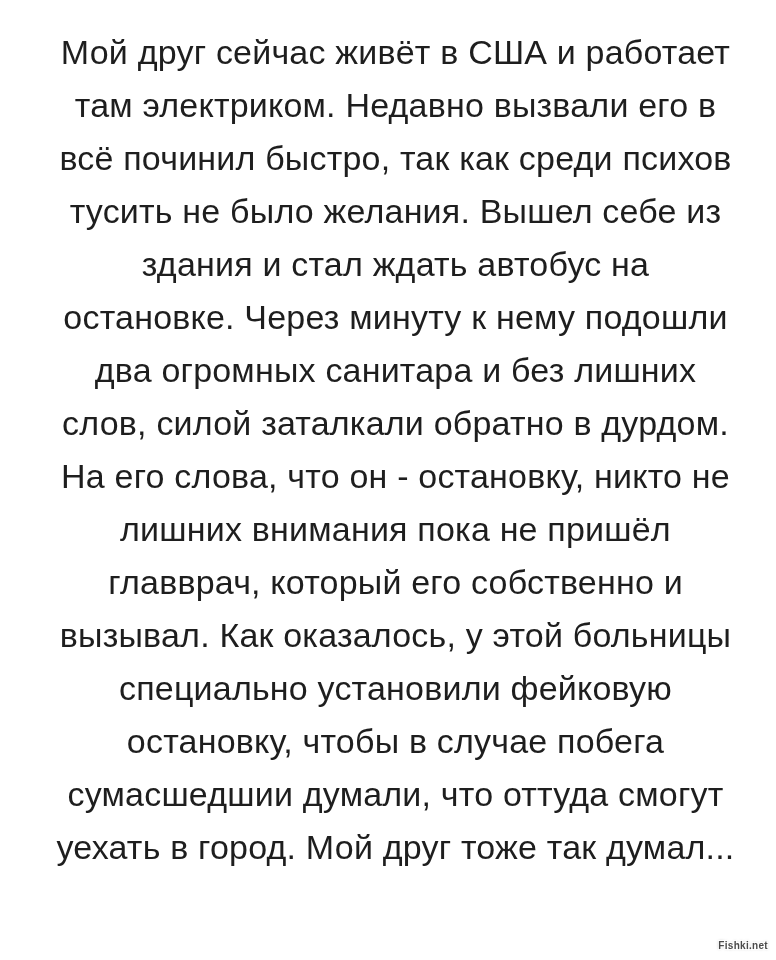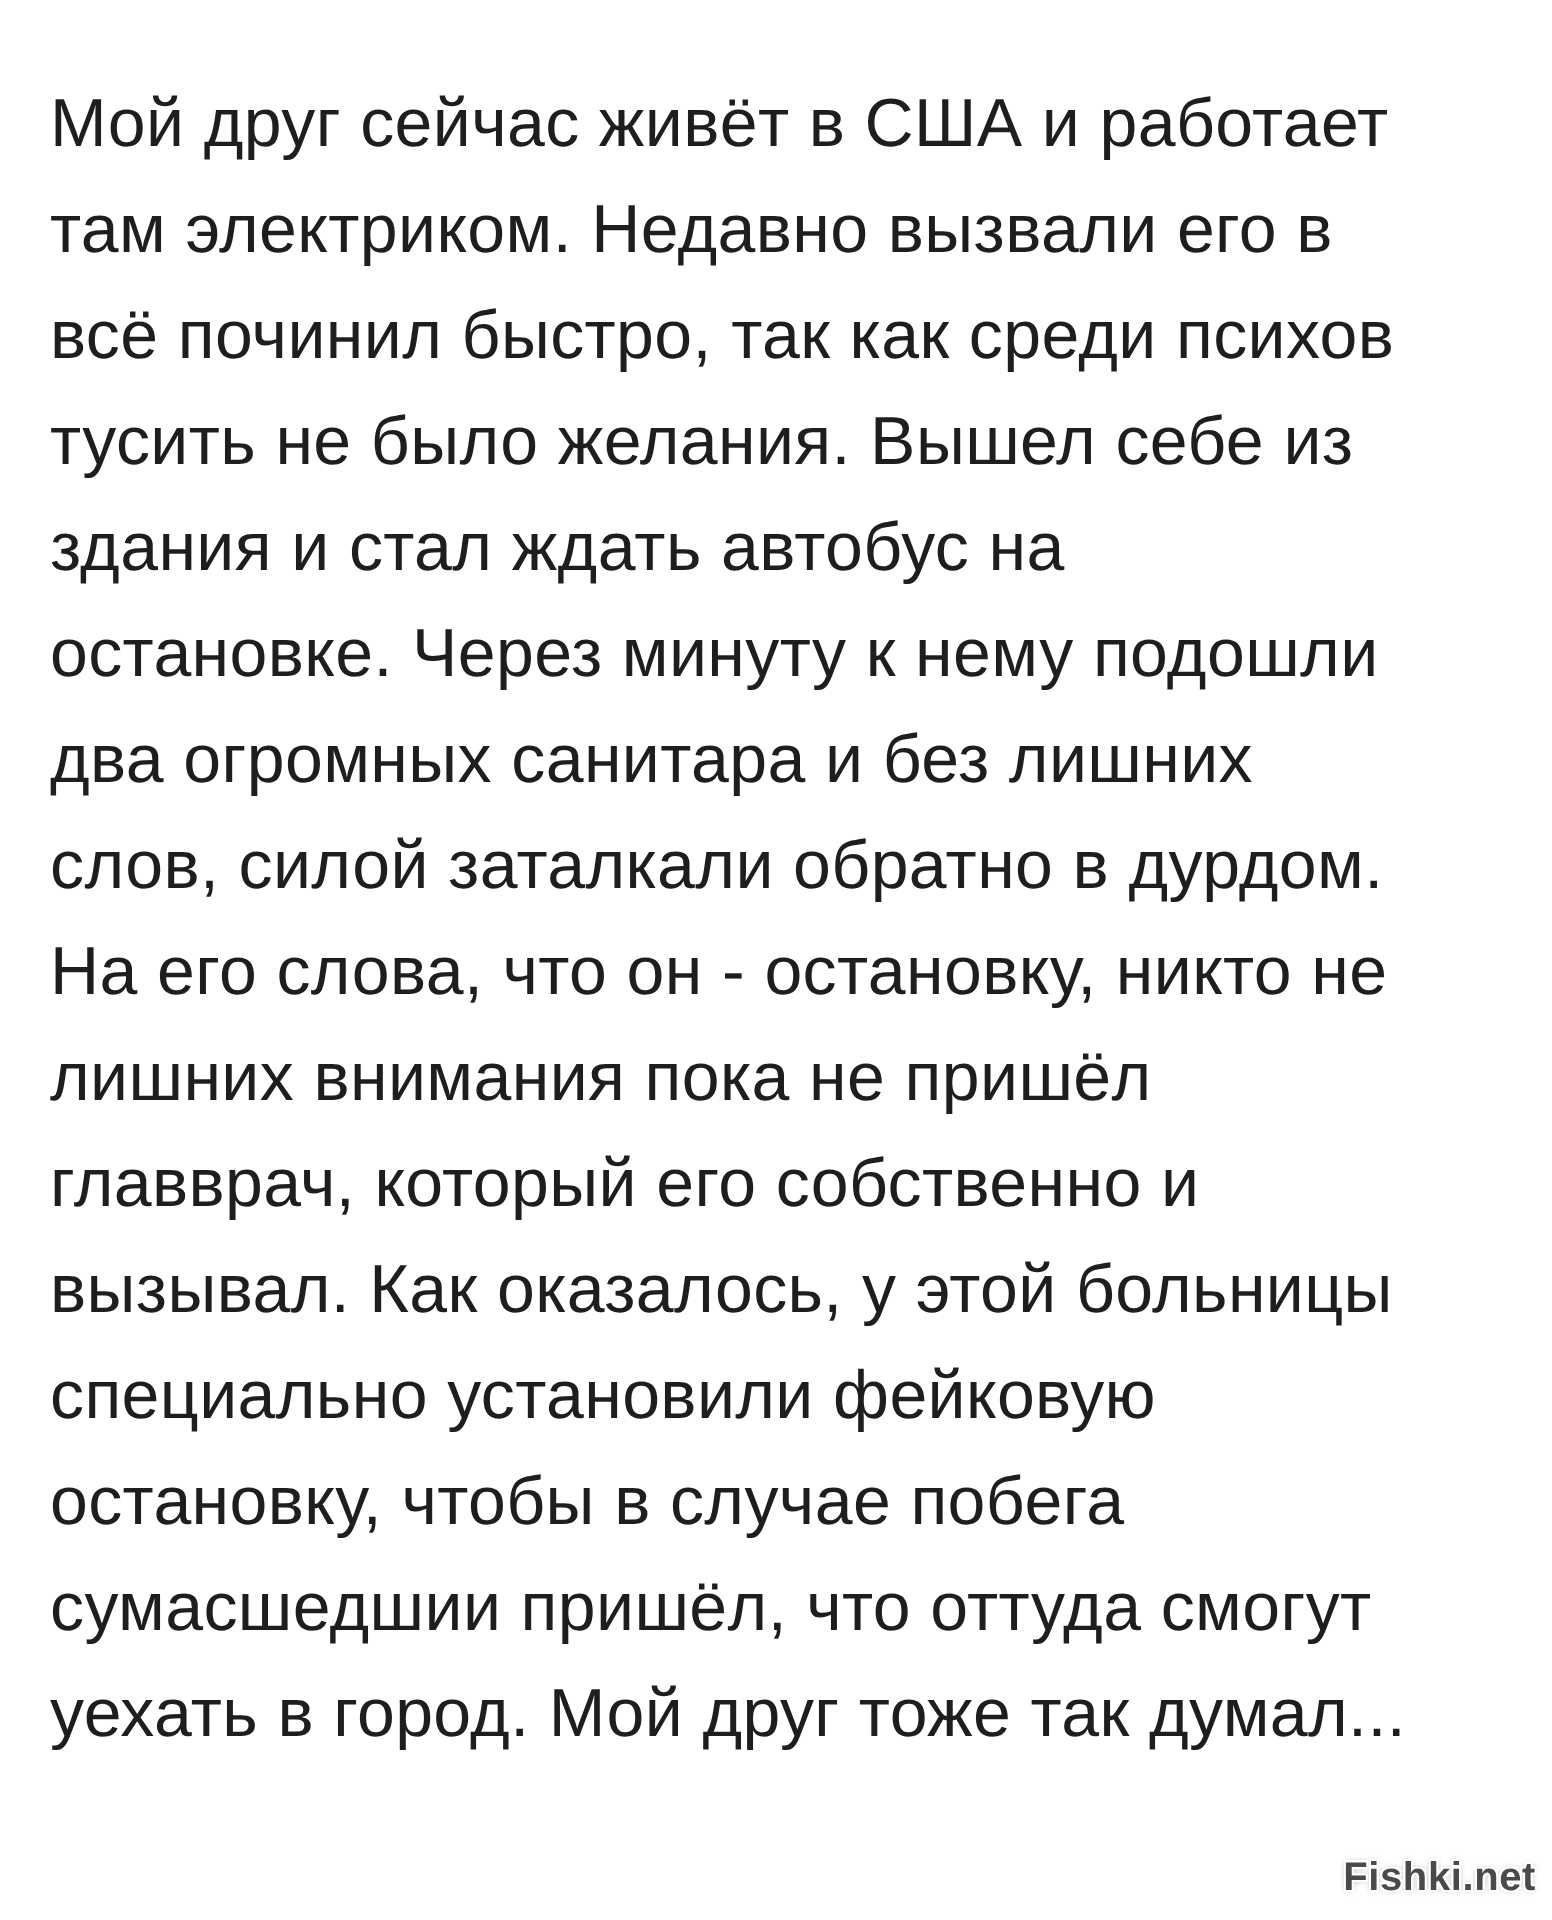--- a/index.html
+++ b/index.html
@@ -9,37 +9,38 @@
   body {
     width: 776px;
     height: 960px;
     background: #ffffff;
     overflow: hidden;
     position: relative;
     font-family: "Liberation Sans", "DejaVu Sans", sans-serif;
   }
   .story {
     position: absolute;
-    top: 36px;
+    top: 26px;
     left: 25px;
     right: 10px;
+    text-align: center;
   }
   .story .line {
     font-size: 34px;
     line-height: 53px;
     letter-spacing: 0.2px;
     color: #1e1e1e;
     white-space: nowrap;
     font-weight: 400;
   }
   .watermark {
     position: absolute;
     right: 8px;
     bottom: 9px;
-    font-size: 20px;
+    font-size: 10px;
     font-weight: bold;
     letter-spacing: 0.3px;
     color: #4a4a4a;
     text-shadow:
       -1px -1px 0 #ffffff,
        1px -1px 0 #ffffff,
       -1px  1px 0 #ffffff,
        1px  1px 0 #ffffff,
        0 0 3px #9a9a9a;
     margin-left: 40px;
@@ -56,17 +57,17 @@
   <div class="line">здания и стал ждать автобус на</div>
   <div class="line">остановке. Через минуту к нему подошли</div>
   <div class="line">два огромных санитара и без лишних</div>
   <div class="line">слов, силой заталкали обратно в дурдом.</div>
   <div class="line">На его слова, что он - остановку, никто не</div>
   <div class="line">лишних внимания пока не пришёл</div>
   <div class="line">главврач, который его собственно и</div>
   <div class="line">вызывал. Как оказалось, у этой больницы</div>
   <div class="line">специально установили фейковую</div>
   <div class="line">остановку, чтобы в случае побега</div>
-  <div class="line">сумасшедшии пришёл, что оттуда смогут</div>
+  <div class="line">сумасшедшии думали, что оттуда смогут</div>
   <div class="line">уехать в город. Мой друг тоже так думал...</div>
 </div>
 
 <div class="watermark">Fishki.net</div>
 
 </body></html>

